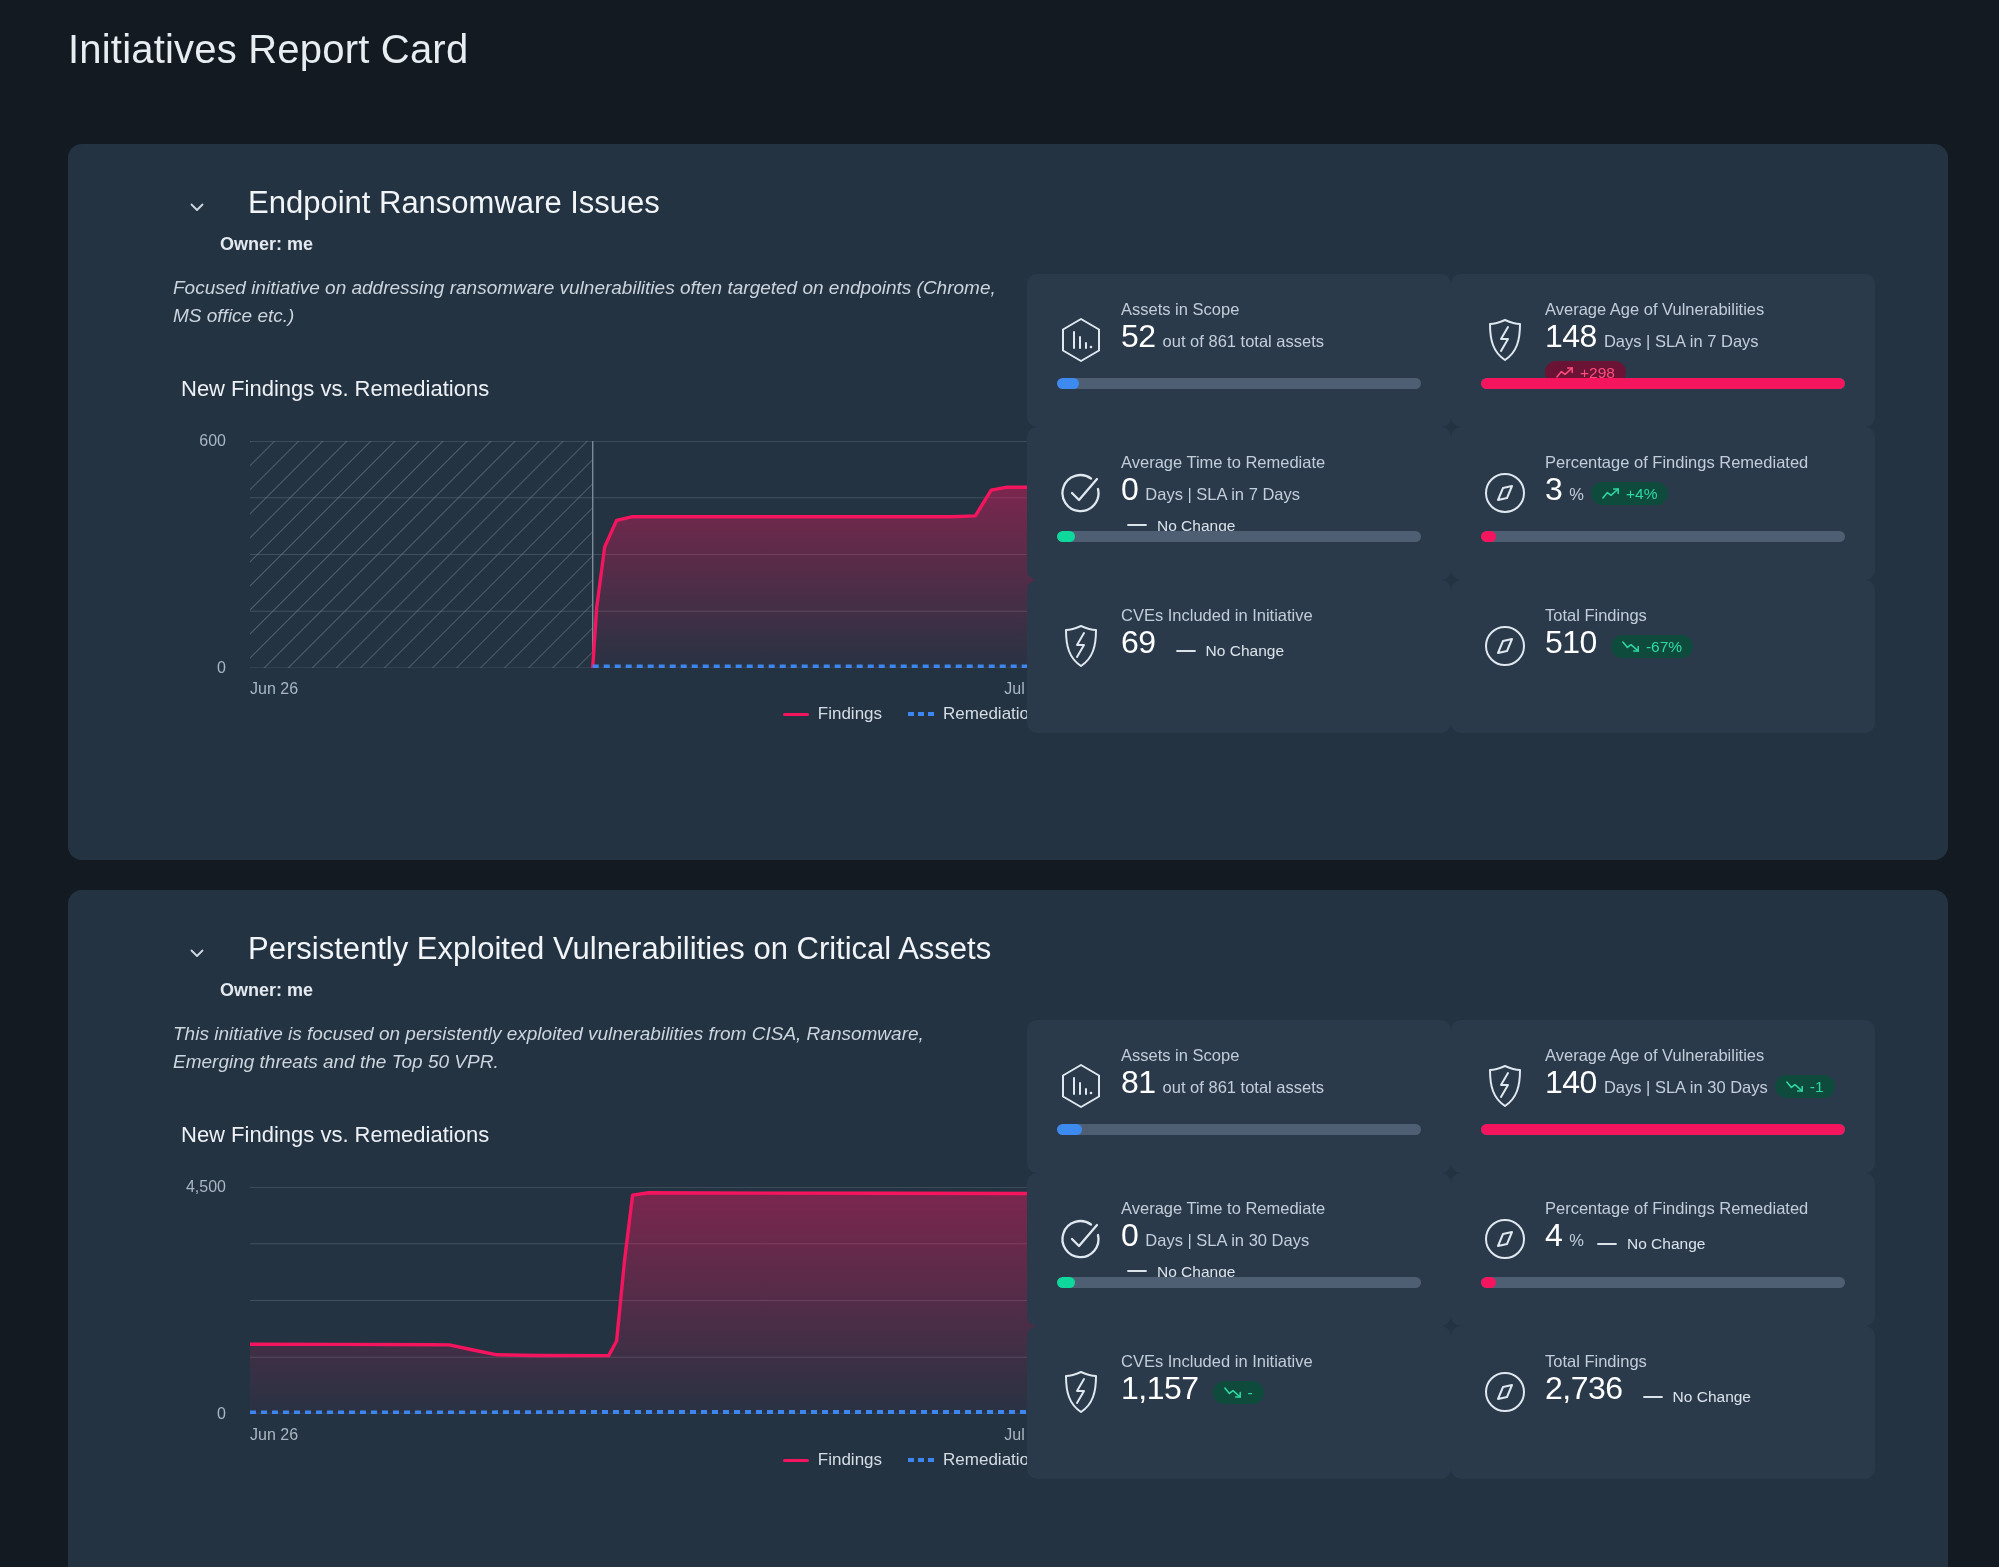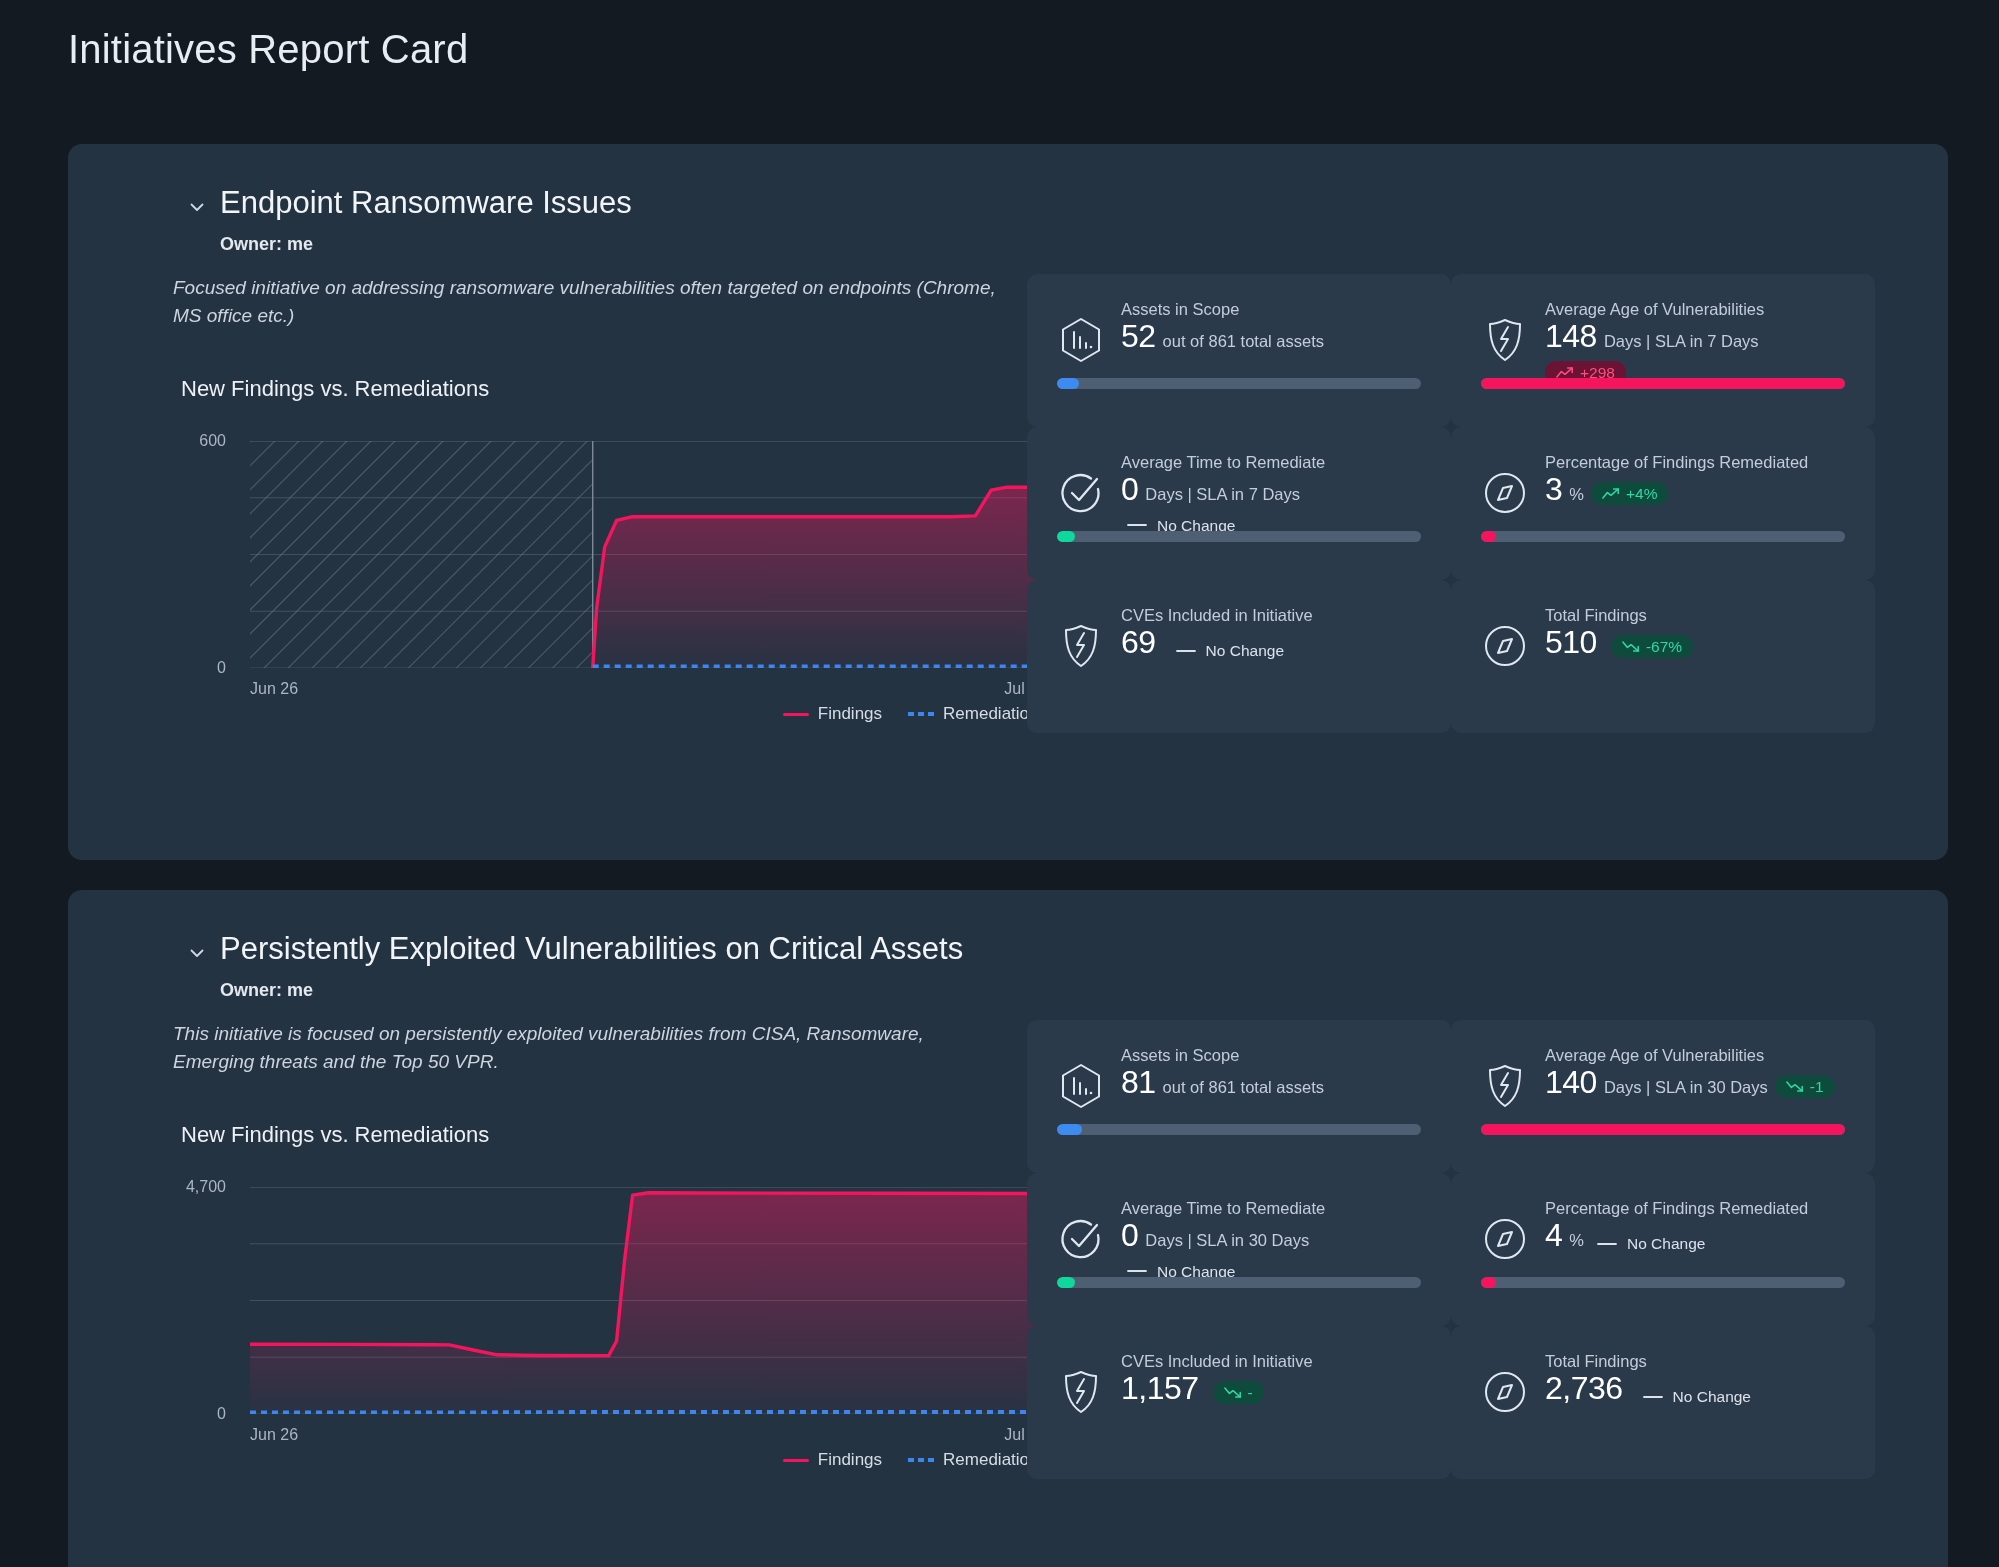--- a/index.html
+++ b/index.html
@@ -48,20 +48,21 @@
     margin-top: 14px;
     flex: 0 0 auto;
   }
   .chev svg { display: block; }
   .sec-title {
     font-size: 31px;
     font-weight: 400;
     color: #f2f5f8;
     line-height: 1.25;
     white-space: nowrap;
+    margin-left: 28px;
   }
   .sec-owner {
     font-size: 18px;
     font-weight: bold;
     color: #e3e9ef;
     margin-top: 11px;
   }
 
   .sec-desc {
     position: absolute;
@@ -437,21 +438,21 @@
     </defs>
     <line x1="0" y1="0" x2="797" y2="0" stroke="#5a6977" stroke-width="1" opacity="0.9"></line>
         <line x1="0" y1="56.75" x2="797" y2="56.75" stroke="#5a6977" stroke-width="1" opacity="0.55"></line>
         <line x1="0" y1="113.5" x2="797" y2="113.5" stroke="#5a6977" stroke-width="1" opacity="0.55"></line>
         <line x1="0" y1="170.25" x2="797" y2="170.25" stroke="#5a6977" stroke-width="1" opacity="0.55"></line>
         <line x1="0" y1="227" x2="797" y2="227" stroke="#5a6977" stroke-width="1" opacity="0.55"></line>
 
     <polygon points="0.0,227 0.0,157.3 95.6,157.4 183.3,157.7 199.3,157.9 223.2,163.0 247.1,167.8 286.9,168.5 358.7,168.6 366.6,154.0 374.6,73.0 382.6,8.1 398.5,5.7 518.1,6.1 637.6,6.3 797.0,6.5 797.0,227" fill="url(#cg1g)"></polygon>
     <polyline points="0.0,157.3 95.6,157.4 183.3,157.7 199.3,157.9 223.2,163.0 247.1,167.8 286.9,168.5 358.7,168.6 366.6,154.0 374.6,73.0 382.6,8.1 398.5,5.7 518.1,6.1 637.6,6.3 797.0,6.5" fill="none" stroke="#f4155e" stroke-width="3.4" stroke-linejoin="round" stroke-linecap="round"></polyline>
     <polyline points="0.0,225.4 239.1,225.4 382.6,224.9 557.9,224.9 797.0,224.9" fill="none" stroke="#3d86f0" stroke-width="4" stroke-dasharray="6 5" stroke-linecap="butt"></polyline>
-  </svg><div class="chart-ylabel" style="top:0">4,700</div>
+  </svg><div class="chart-ylabel" style="top:0">4,500</div>
      <div class="chart-ylabel" style="top:100%">0</div>
      <div class="chart-xlabel" style="left:0">Jun 26</div>
      <div class="chart-xlabel" style="right:0">Jul 25</div>
      <div class="chart-legend">
        <span class="lg-item">
          <span class="lg-solid"></span>
          <span>Findings</span>
        </span>
        <span class="lg-item">
          <span class="lg-dash"></span>

